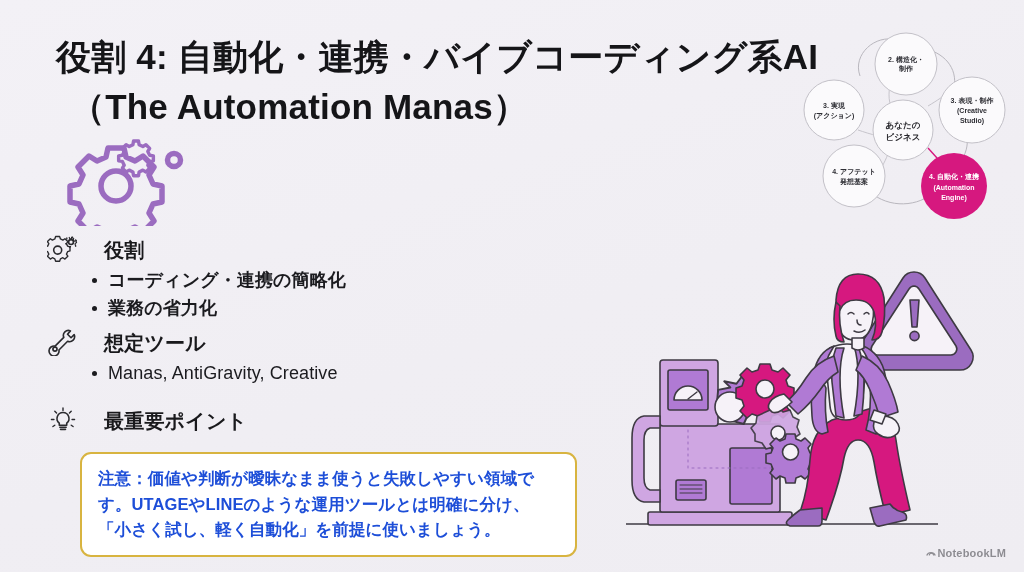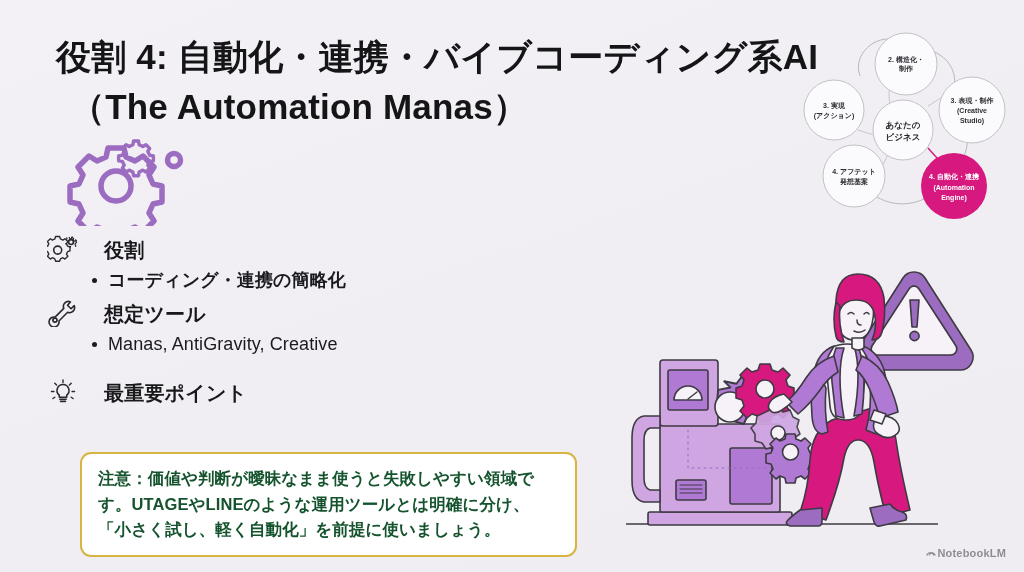--- a/index.html
+++ b/index.html
@@ -103,21 +103,21 @@
     top: 452px;
     width: 497px;
     padding: 12px 14px 12px 16px;
     background: #ffffff;
     border: 2.5px solid #d8b440;
     border-radius: 11px;
   }
   #callout p {
     font-size: 16.5px;
     font-weight: bold;
-    color: #14532d;
+    color: #1d4ed8;
     line-height: 1.56;
     letter-spacing: 0.1px;
   }
 
   
   #diagram { position: absolute; left: 792px; top: 18px; width: 226px; height: 212px; }
 
   
   #illustration { position: absolute; left: 618px; top: 252px; width: 400px; height: 300px; }
 
@@ -172,20 +172,21 @@
               <path d="M25 2 l0.9 2.3 l2.4 0.4 l1-2.1 l2.6 1.5 l-0.6 2.4 l1.7 1.8 l2.3-0.8 l0.9 2.8 l-2.1 1.3 l0 2.4" transform="translate(-1,0) scale(0.72) translate(9,1)"></path>
               <circle cx="25.6" cy="7.6" r="2.6"></circle>
               <path d="M25.6 2.6 l1.1 0.2 l0.7-1.1 M30.4 4.7 l0.3 1.1 l1.1 0.2 M30.6 10.5 l-0.3 1.1 l0.5 1 M25.6 12.6 l-1.1-0.2 l-0.9 0.9 M20.9 10.4 l-0.5-1 l-1.1-0.2 M20.8 4.9 l0.4-1.1 l-0.4-1" stroke-width="1.4"></path>
             </g>
           </svg>
         </span>
         <span class="head-label">役割</span>
       </div>
       <ul class="bullets">
         <li class="jp">コーディング・連携の簡略化</li>
+        <li class="jp">業務の省力化</li>
       </ul>
     </div>
 
     <div class="section tools">
       <div class="section-head">
         <span class="head-icon">
           <svg viewBox="0 0 34 30" width="32" height="28" aria-hidden="true">
             <g fill="none" stroke="#2a2a2e" stroke-width="1.8" stroke-linejoin="round" stroke-linecap="round">
               <path d="M26.5 3.2 a5.6 5.6 0 0 0 -7.4 7.3 l-9.7 9.7 a5.6 5.6 0 1 0 4.3 4.3 l9.7-9.7 a5.6 5.6 0 0 0 7.3-7.4 l-3.5 3.5 l-3.9-3.9 z" transform="translate(-0.5,0) scale(0.96)"></path>
               <circle cx="8.4" cy="22.6" r="2.2"></circle>

